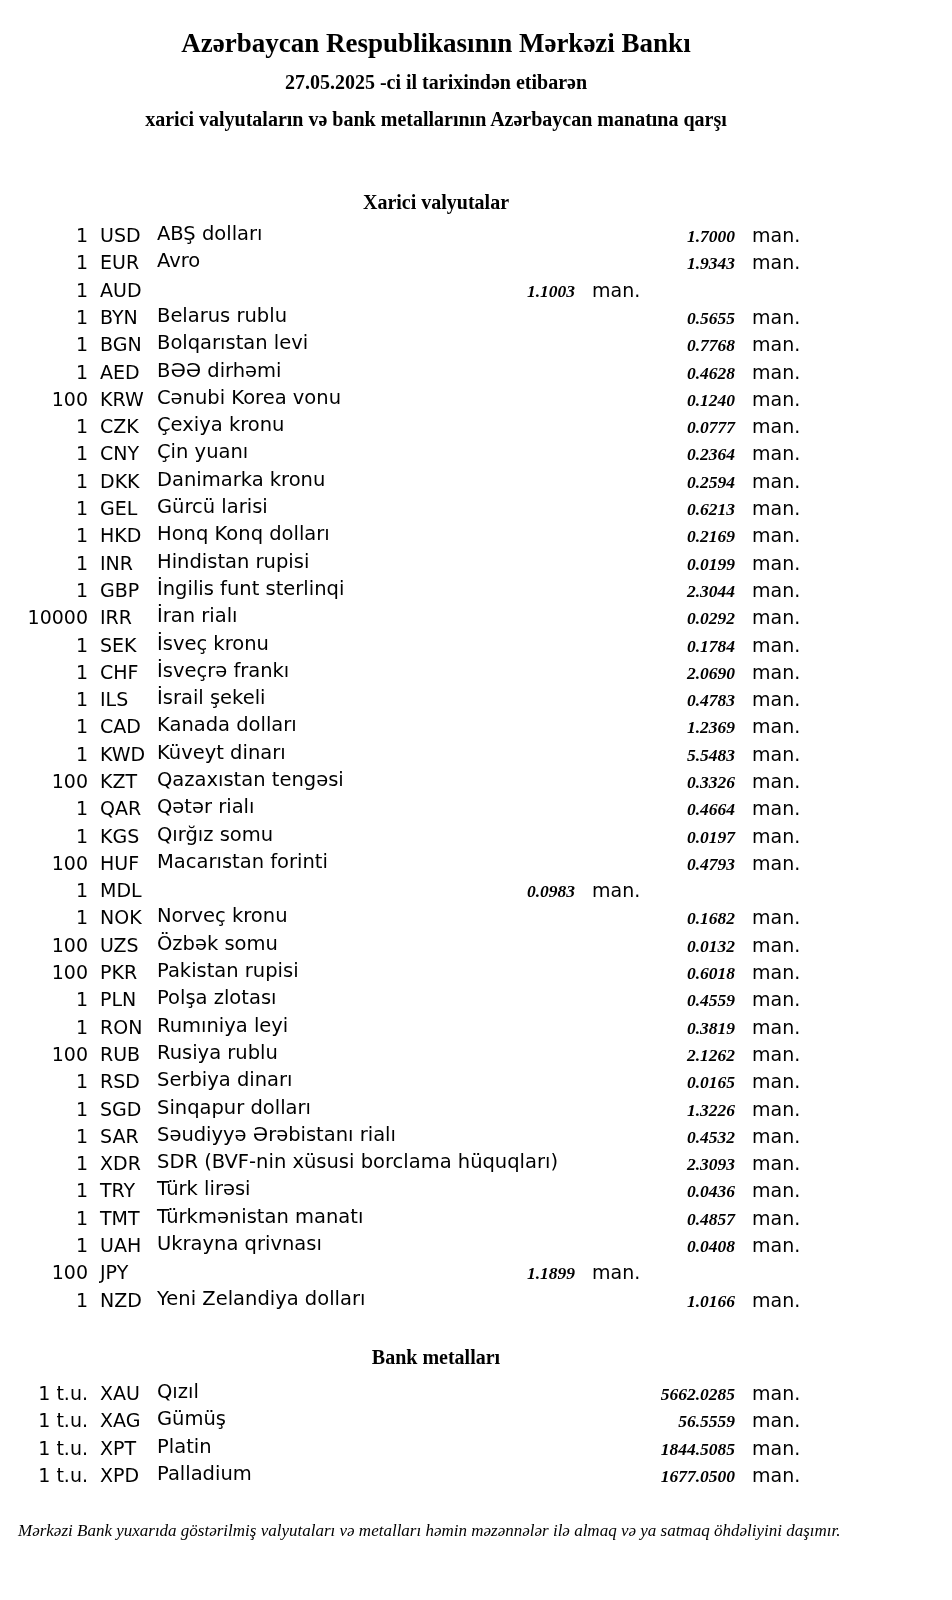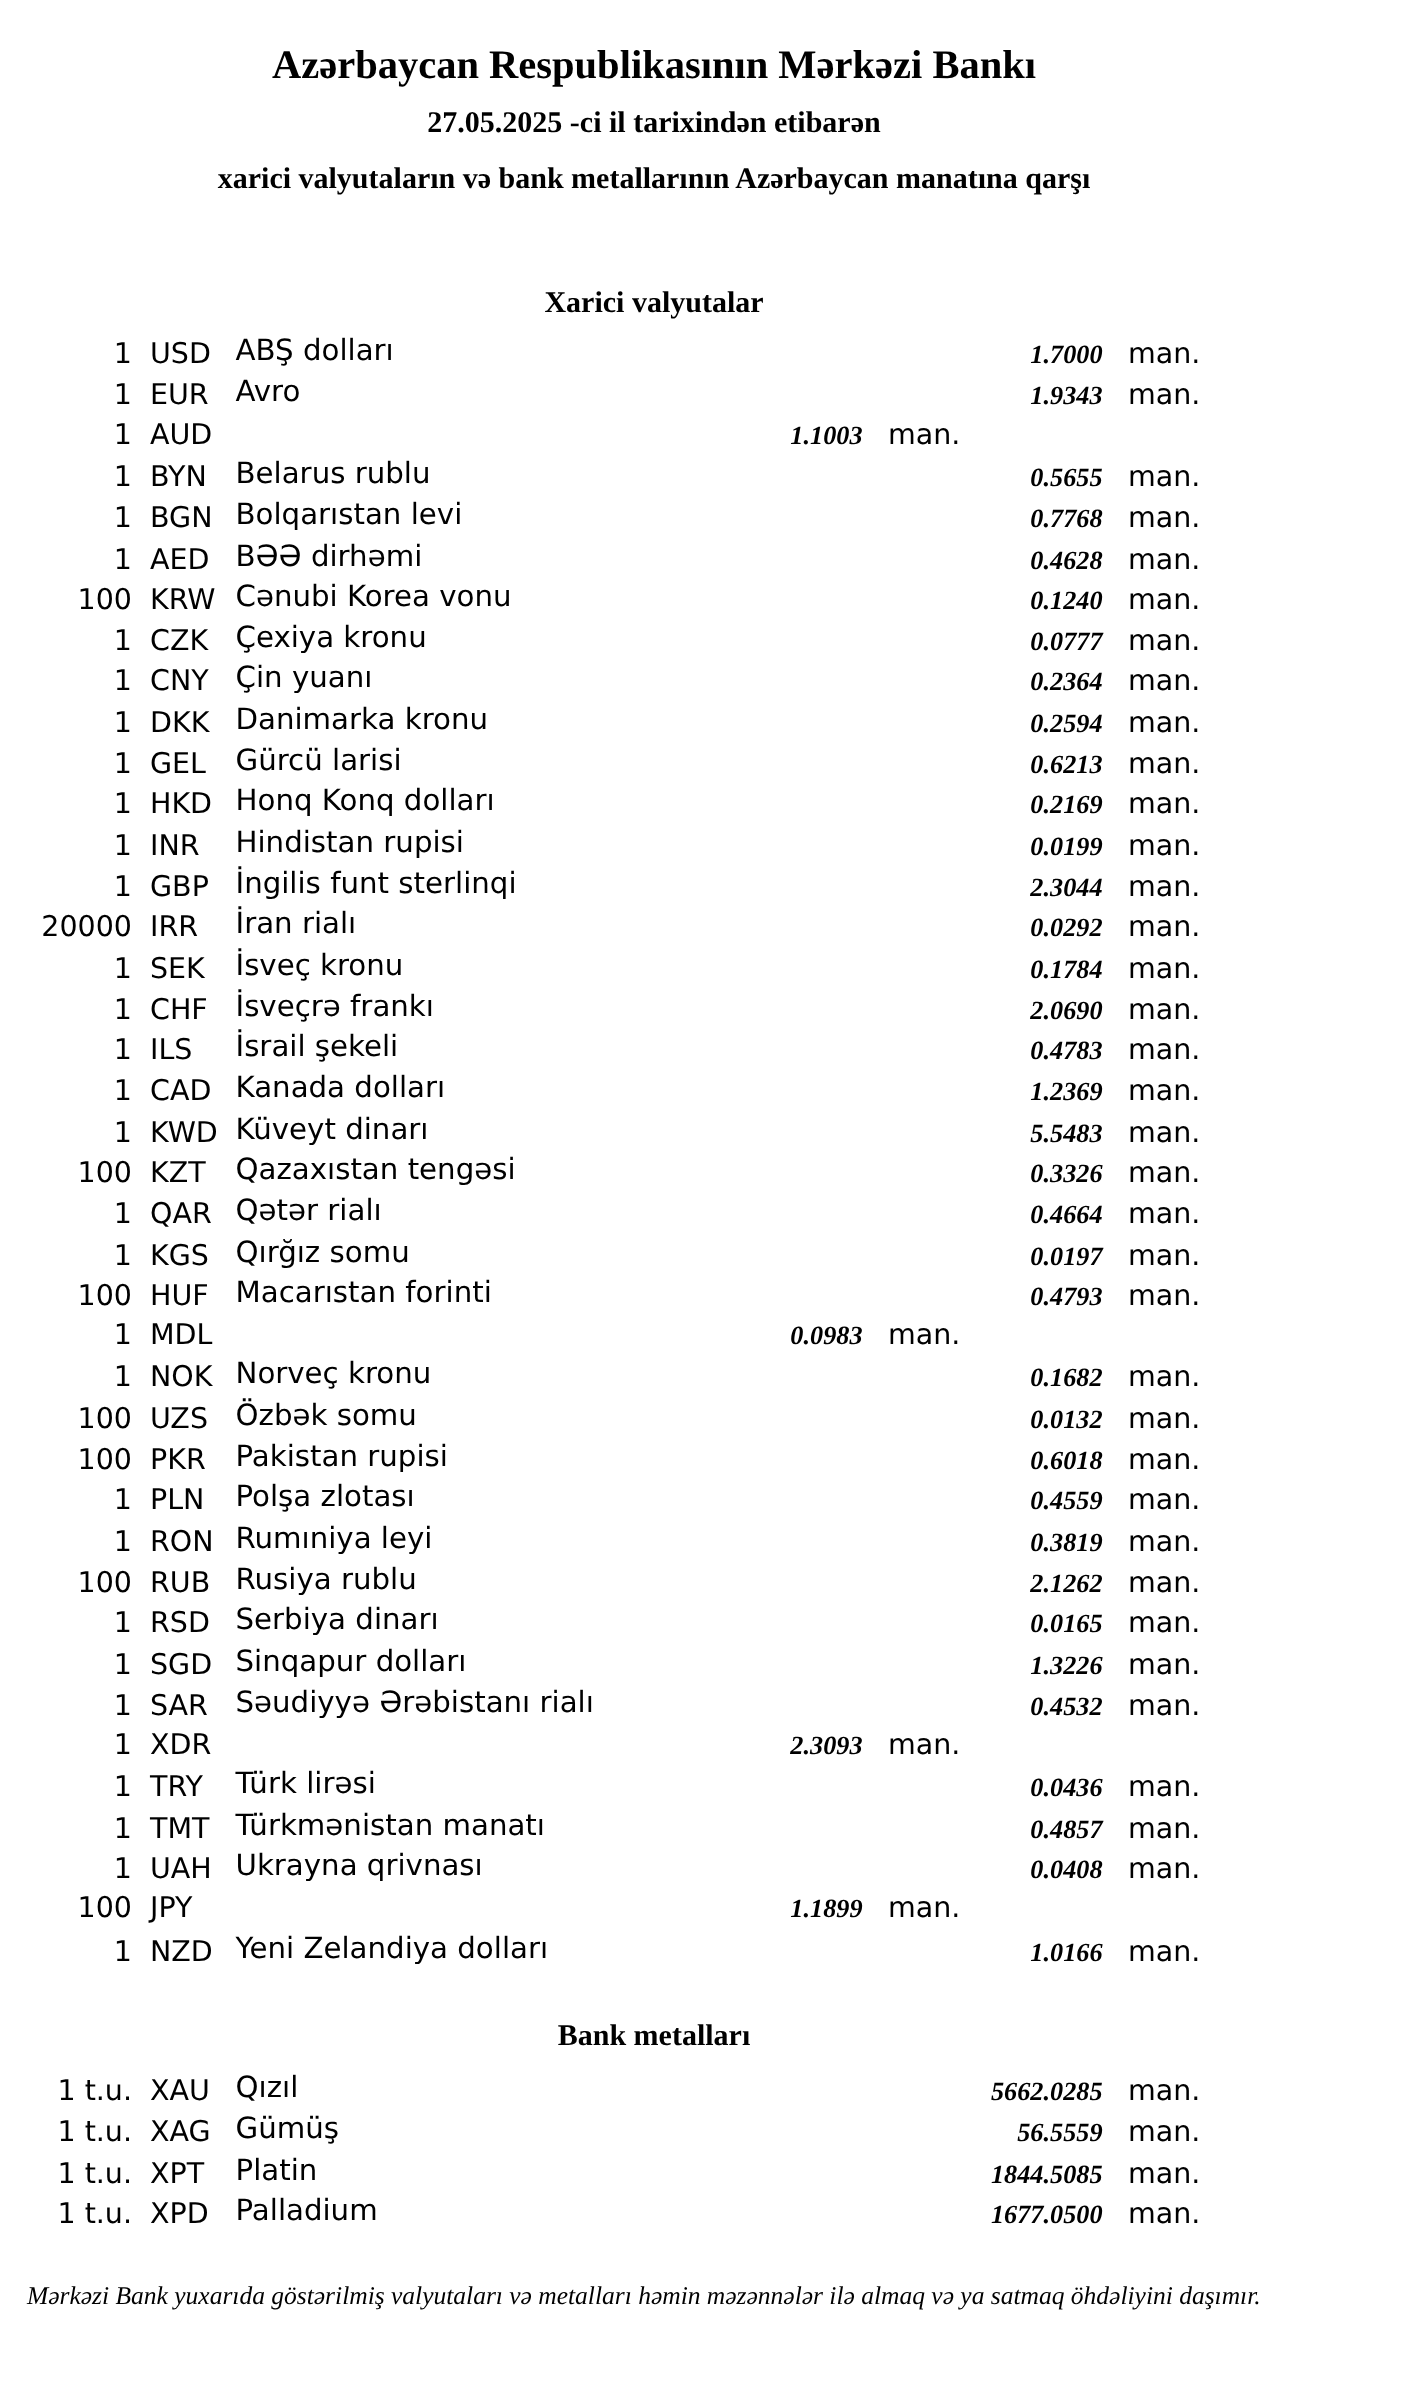--- a/index.html
+++ b/index.html
@@ -191,21 +191,21 @@
     <span class="unit">man.</span>
   </div>
         <div class="row">
     <span class="qty">1</span>
     <span class="code">GBP</span>
     <span class="name">İngilis funt sterlinqi</span>
     <span class="rate">2.3044</span>
     <span class="unit">man.</span>
   </div>
         <div class="row">
-    <span class="qty">20000</span>
+    <span class="qty">10000</span>
     <span class="code">IRR</span>
     <span class="name">İran rialı</span>
     <span class="rate">0.0292</span>
     <span class="unit">man.</span>
   </div>
         <div class="row">
     <span class="qty">1</span>
     <span class="code">SEK</span>
     <span class="name">İsveç kronu</span>
     <span class="rate">0.1784</span>
@@ -332,20 +332,21 @@
         <div class="row">
     <span class="qty">1</span>
     <span class="code">SAR</span>
     <span class="name">Səudiyyə Ərəbistanı rialı</span>
     <span class="rate">0.4532</span>
     <span class="unit">man.</span>
   </div>
         <div class="row">
     <span class="qty">1</span>
     <span class="code">XDR</span>
+    <span class="name">SDR (BVF-nin xüsusi borclama hüquqları)</span>
     <span class="rate">2.3093</span>
     <span class="unit">man.</span>
   </div>
         <div class="row">
     <span class="qty">1</span>
     <span class="code">TRY</span>
     <span class="name">Türk lirəsi</span>
     <span class="rate">0.0436</span>
     <span class="unit">man.</span>
   </div>

